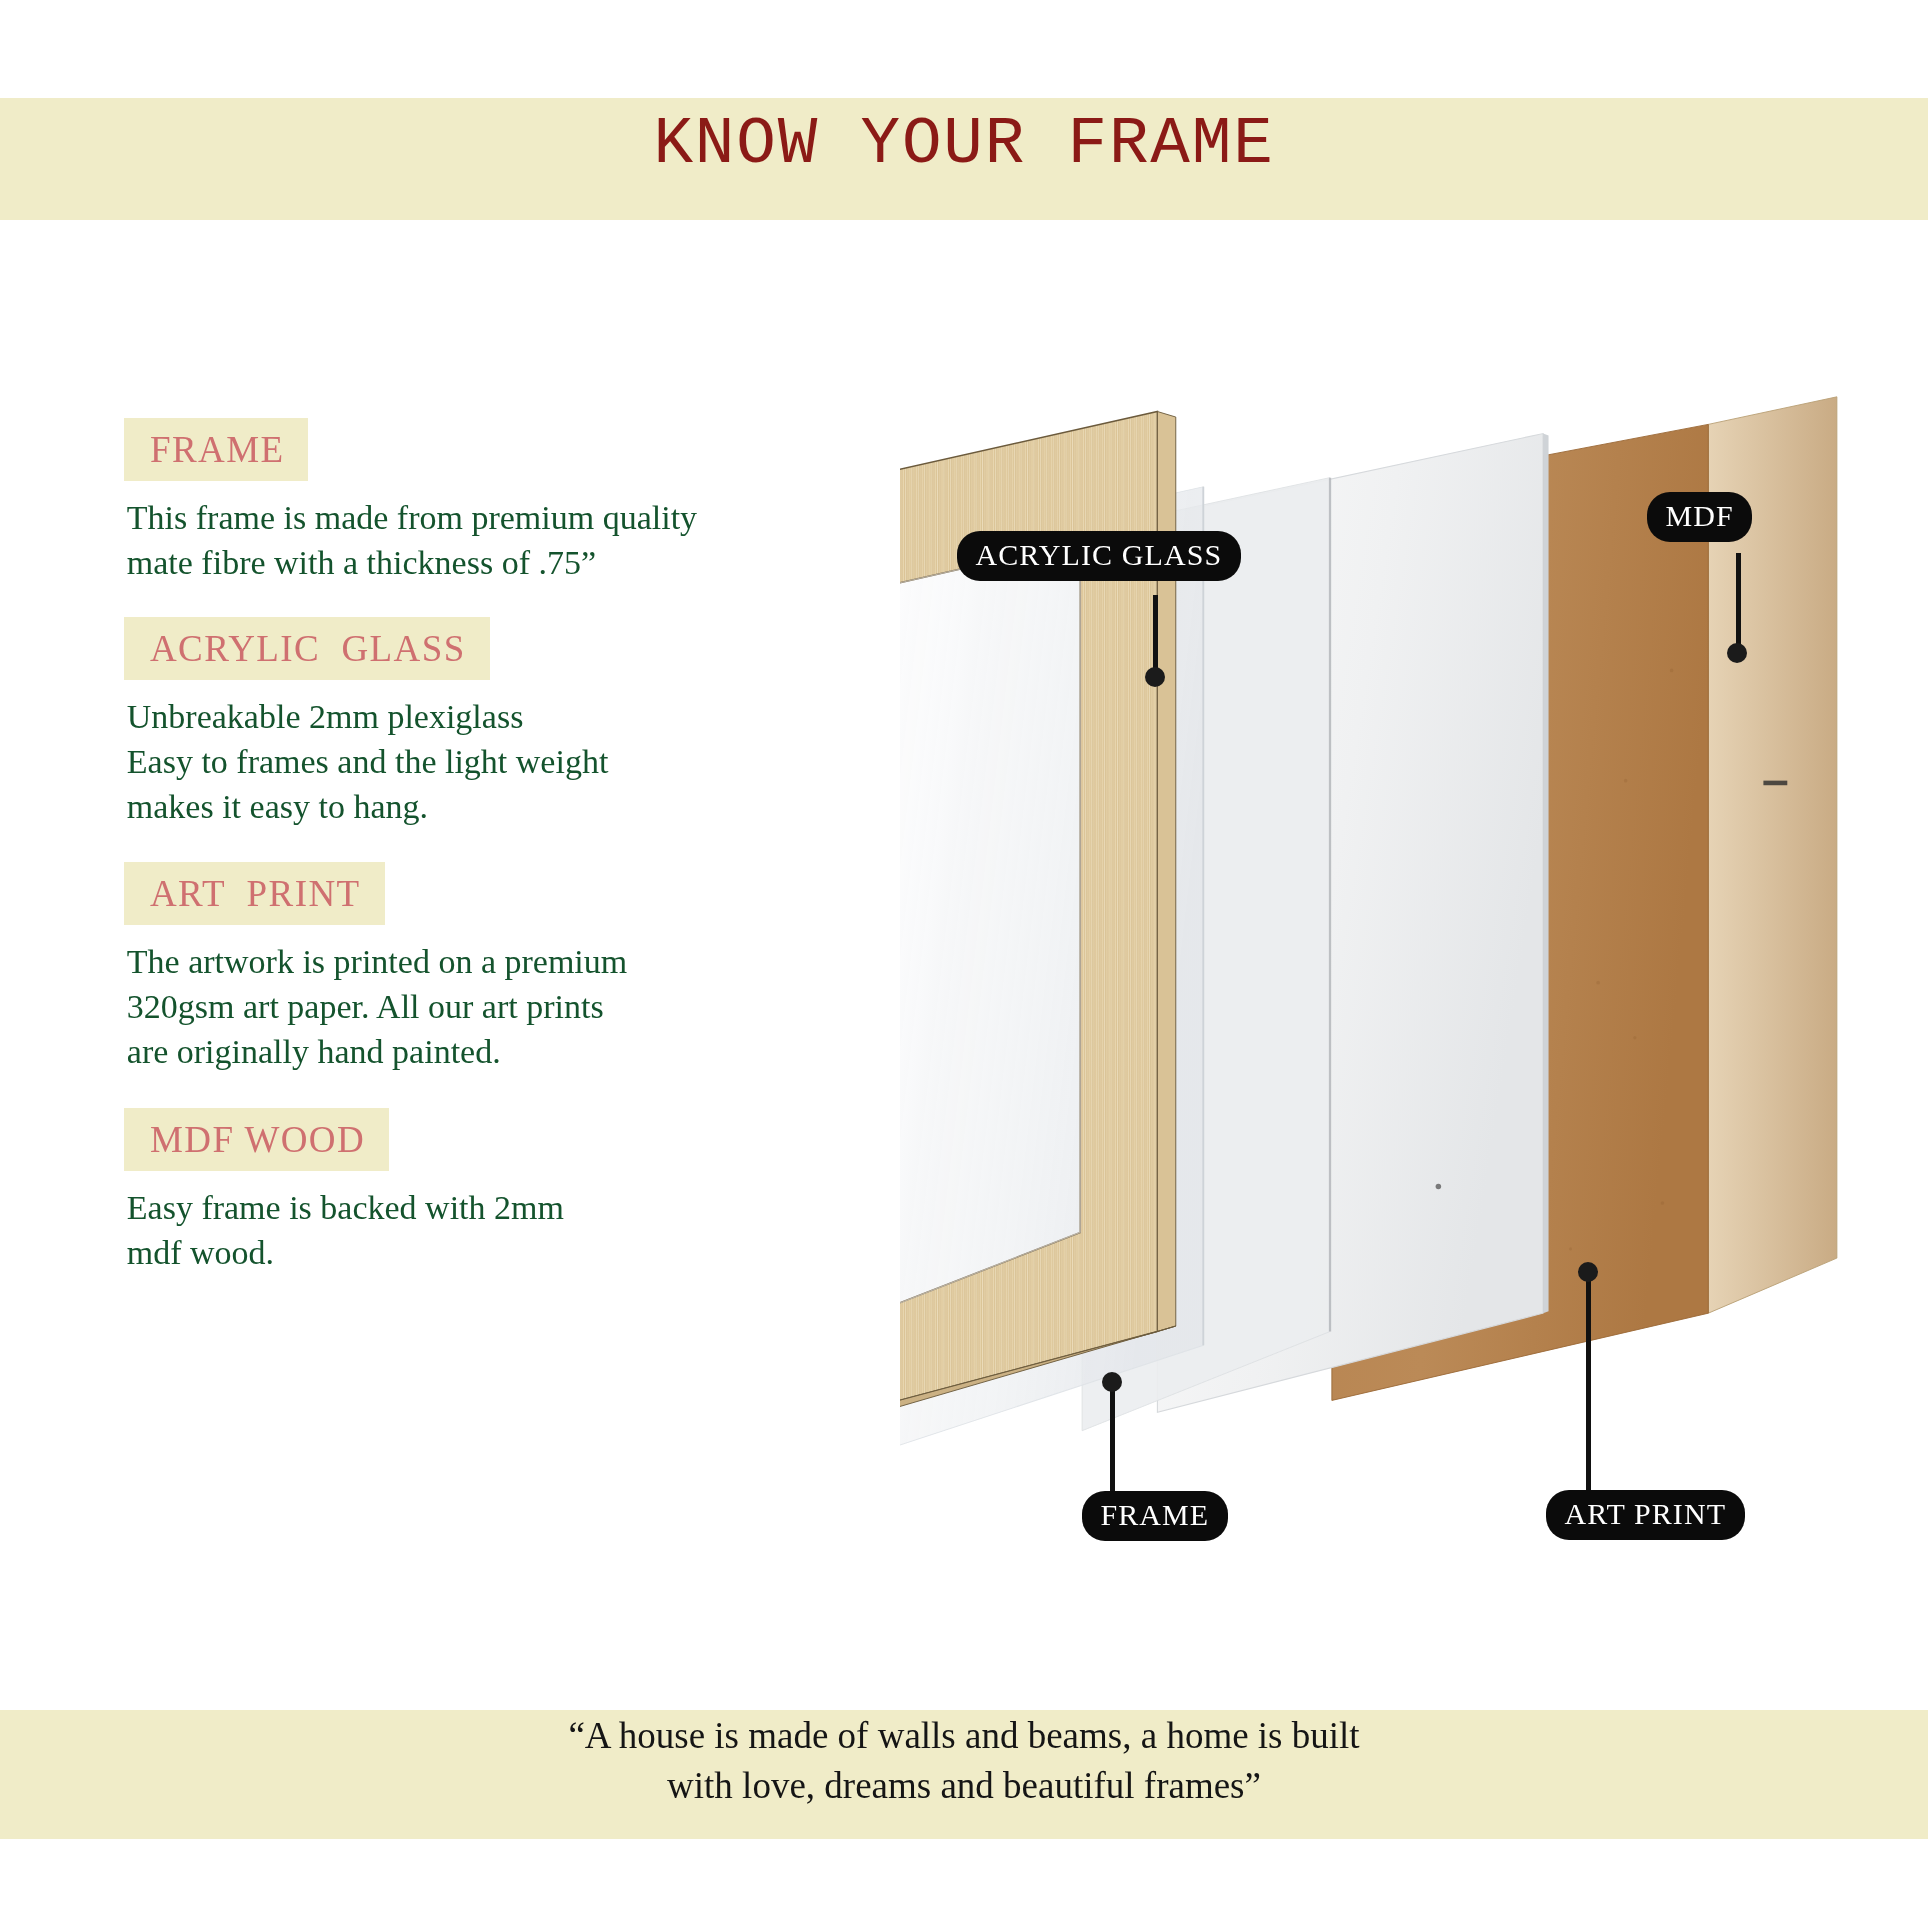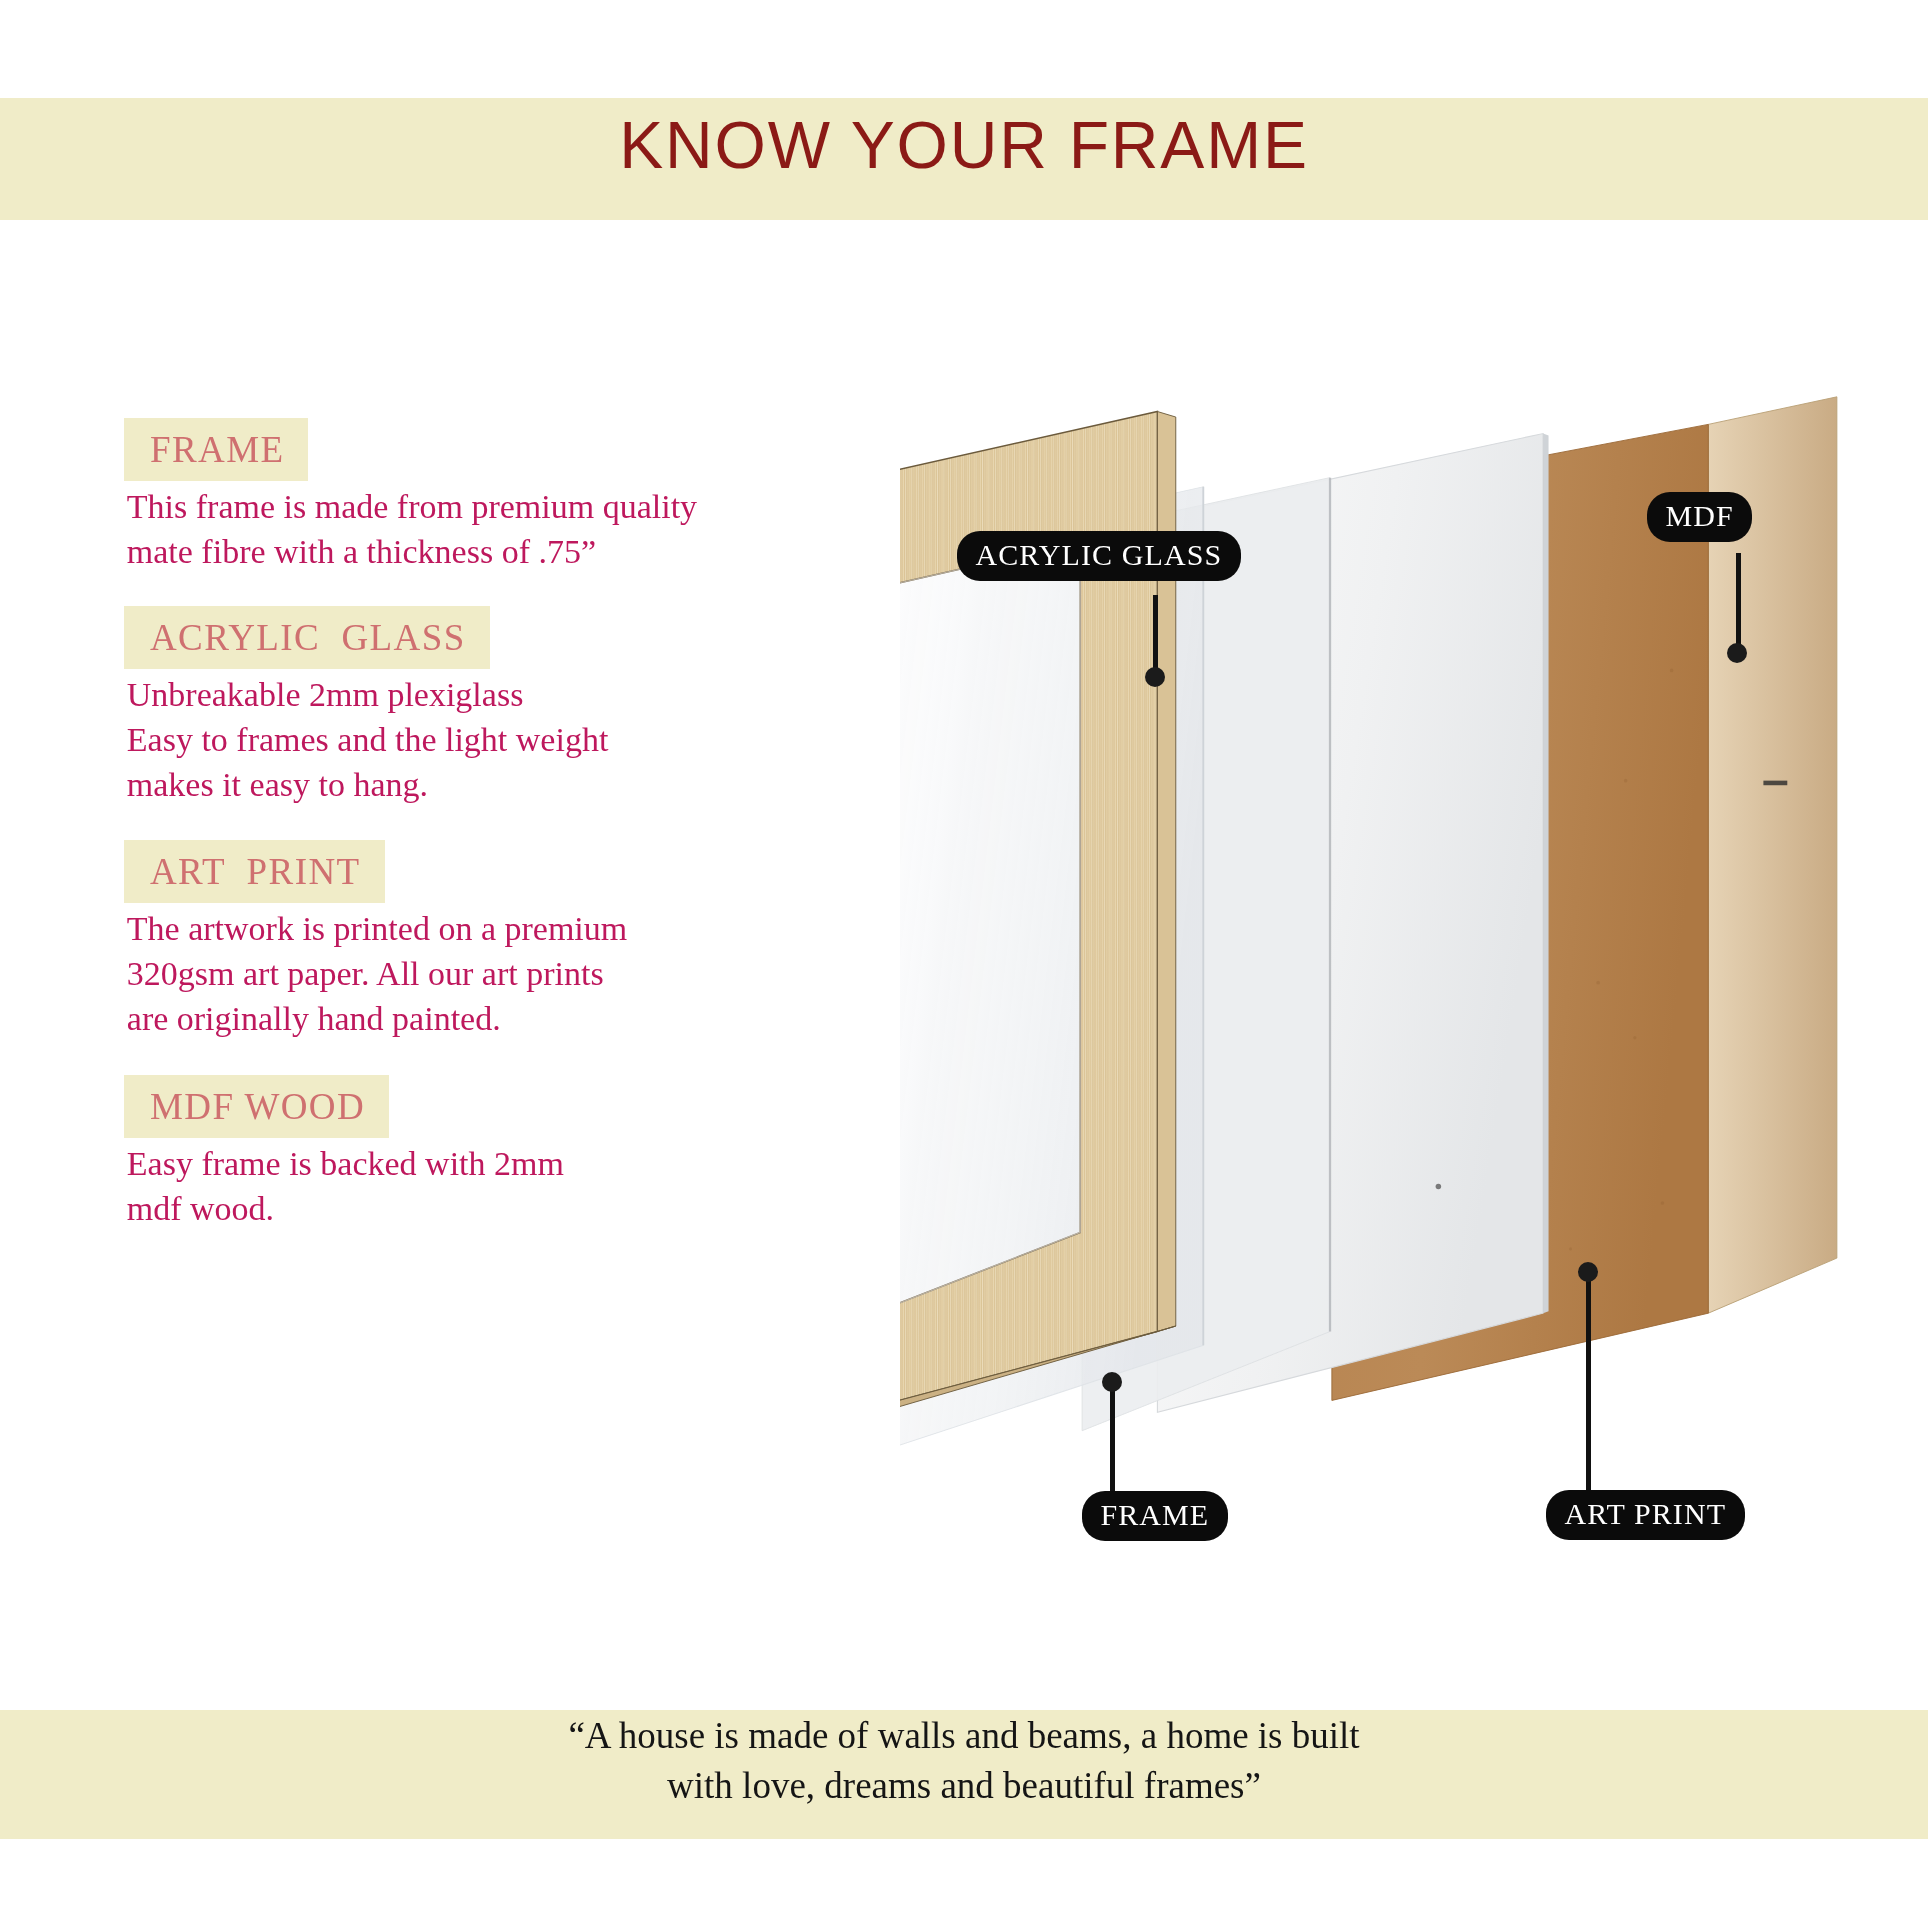--- a/index.html
+++ b/index.html
@@ -17,42 +17,42 @@
   .header-band{
     position:absolute;left:0;top:98px;width:1928px;height:122px;
     background:#f0ecc8;
   }
   .header-title{
     position:absolute;left:0;top:107px;width:1928px;
     text-align:center;
     font-size:66px;
     letter-spacing:1.8px;
     color:#8b1a16;
-    font-family:Liberation Sans, sans-serif;
+    font-family:Liberation Mono, monospace;
     white-space:nowrap;
   }
 
   
   .info-col{position:absolute;left:124px;top:418px;width:808px;}
   .info-block{margin-bottom:13px;}
   .info-head{
     display:inline-block;
     background:#f0ecc8;
     color:#cf7070;
     font-size:37px;
     letter-spacing:1.4px;
     padding:13px 24px 13px 26px;
     white-space:pre;
     line-height:1.0;
   }
   .info-body{
-    color:#be185d;
+    color:#14532d;
     font-size:34px;
     line-height:1.32;
-    margin:4px 0 0 0;
+    margin:15px 0 0 0;
     white-space:pre-line;
     padding-left:2.8px;
     font-family:Liberation Serif, serif;
   }
   .blk-frame{margin-bottom:31px;}
   .blk-acrylic{margin-bottom:33px;}
   .blk-print{margin-bottom:33px;}
   .blk-mdf{margin-bottom:0;}
 
   

